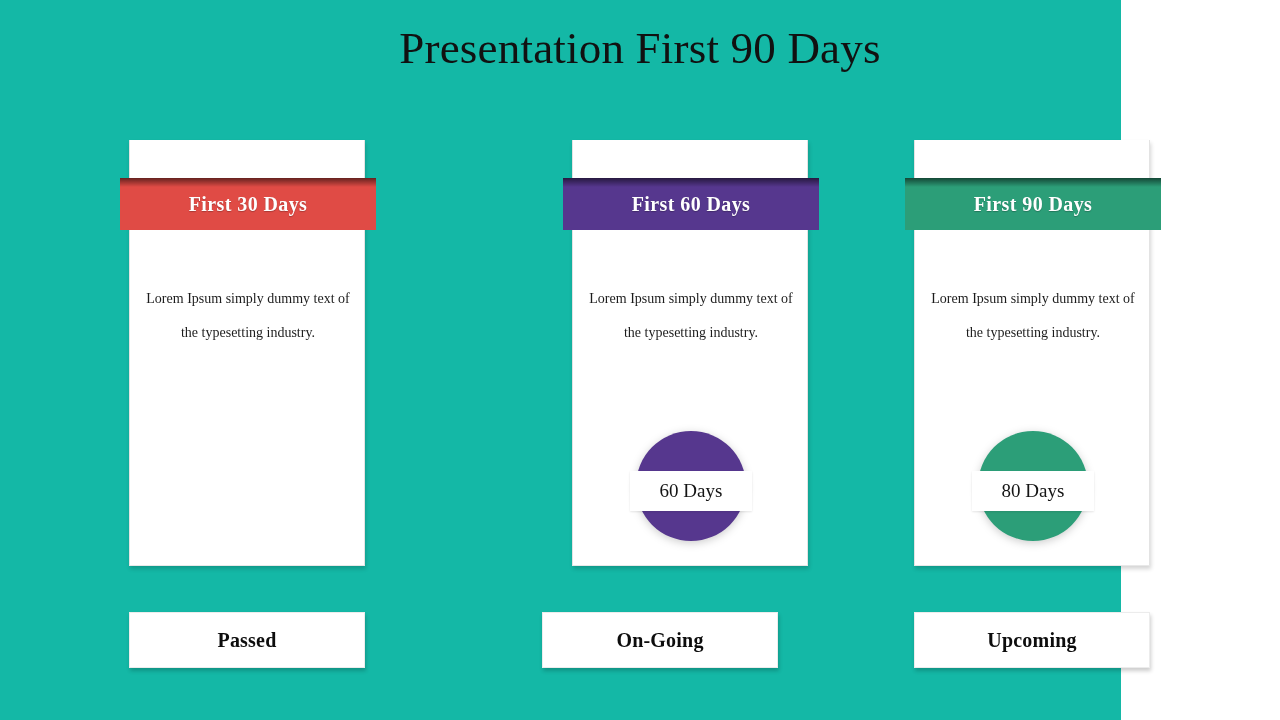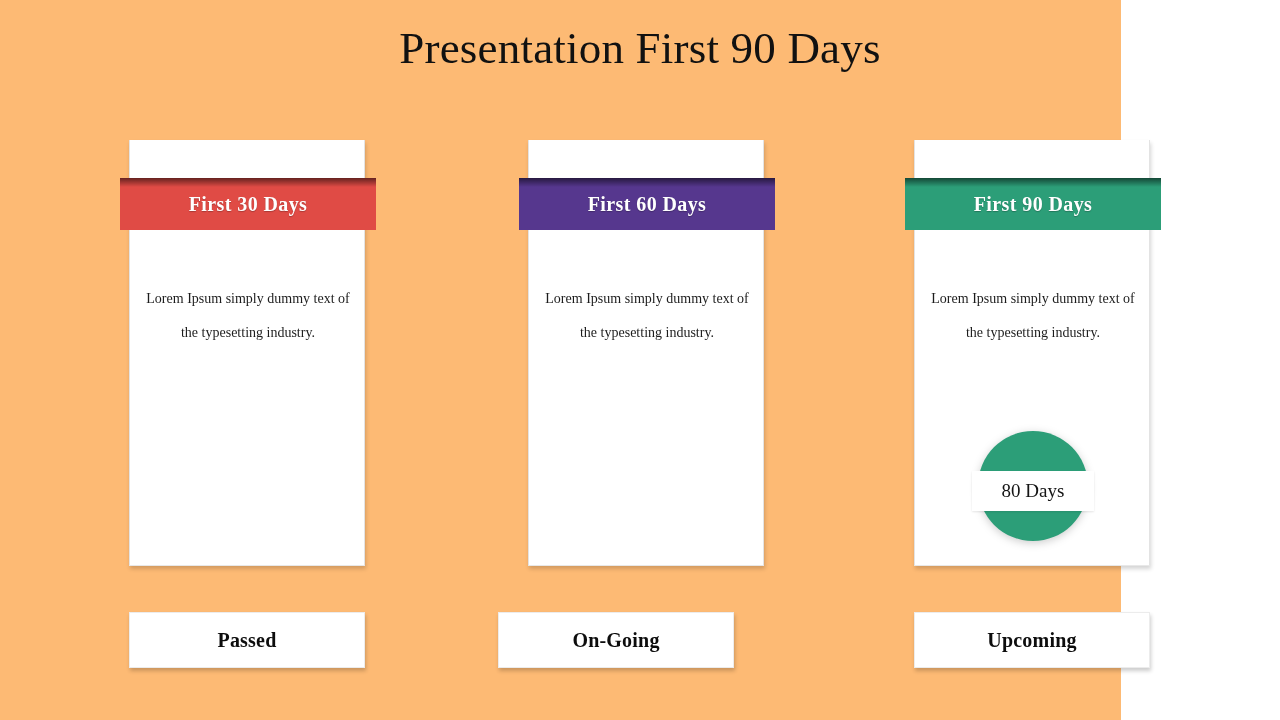--- a/index.html
+++ b/index.html
@@ -9,21 +9,21 @@
     height: 720px;
     background: #ffffff;
     font-family: "Liberation Serif", "DejaVu Serif", serif;
     overflow: hidden;
   }
 
   .slide {
     position: relative;
     width: 1121px;
     height: 720px;
-    background: #fdba74;
+    background: #14b8a6;
   }
 
   
   .slide-title {
     position: absolute;
     top: 24px;
     left: 0;
     width: 1280px;
     text-align: center;
     font-size: 45px;
@@ -42,21 +42,21 @@
     width: 1280px;
     height: 540px;
   }
 
   .column {
     position: absolute;
     top: 0;
     width: 236px;
   }
   .column.col-0 { left: 129px; }
-  .column.col-1 { left: 498px; padding-left: 30px; }
+  .column.col-1 { left: 542px; padding-left: 30px; }
   .column.col-2 { left: 914px; }
 
   
   .card {
     position: relative;
     width: 236px;
     height: 426px;
     background: #ffffff;
     border-left: 1px solid #e3e3e3;
     border-right: 1px solid #e3e3e3;
@@ -172,20 +172,24 @@
       </div>
       <div class="status-card">Passed</div>
     </div>
 
     <div class="column col-1">
       <div class="card">
         <div class="banner" style="background-color: rgb(86, 55, 142);">
           <span class="banner-label">First 60 Days</span>
         </div>
         <div class="card-body">Lorem Ipsum simply dummy text of the typesetting industry.</div>
+        <div class="badge-wrap">
+          <div class="badge" style="background-color: rgb(86, 55, 142);"></div>
+          <div class="badge-band">60 Days</div>
+        </div>
       </div>
       <div class="status-card">On-Going</div>
     </div>
 
     <div class="column col-2">
       <div class="card">
         <div class="banner" style="background-color: rgb(44, 158, 120); text-align: center;">
           <span class="banner-label">First 90 Days</span>
         </div>
         <div class="card-body">Lorem Ipsum simply dummy text of the typesetting industry.</div>

